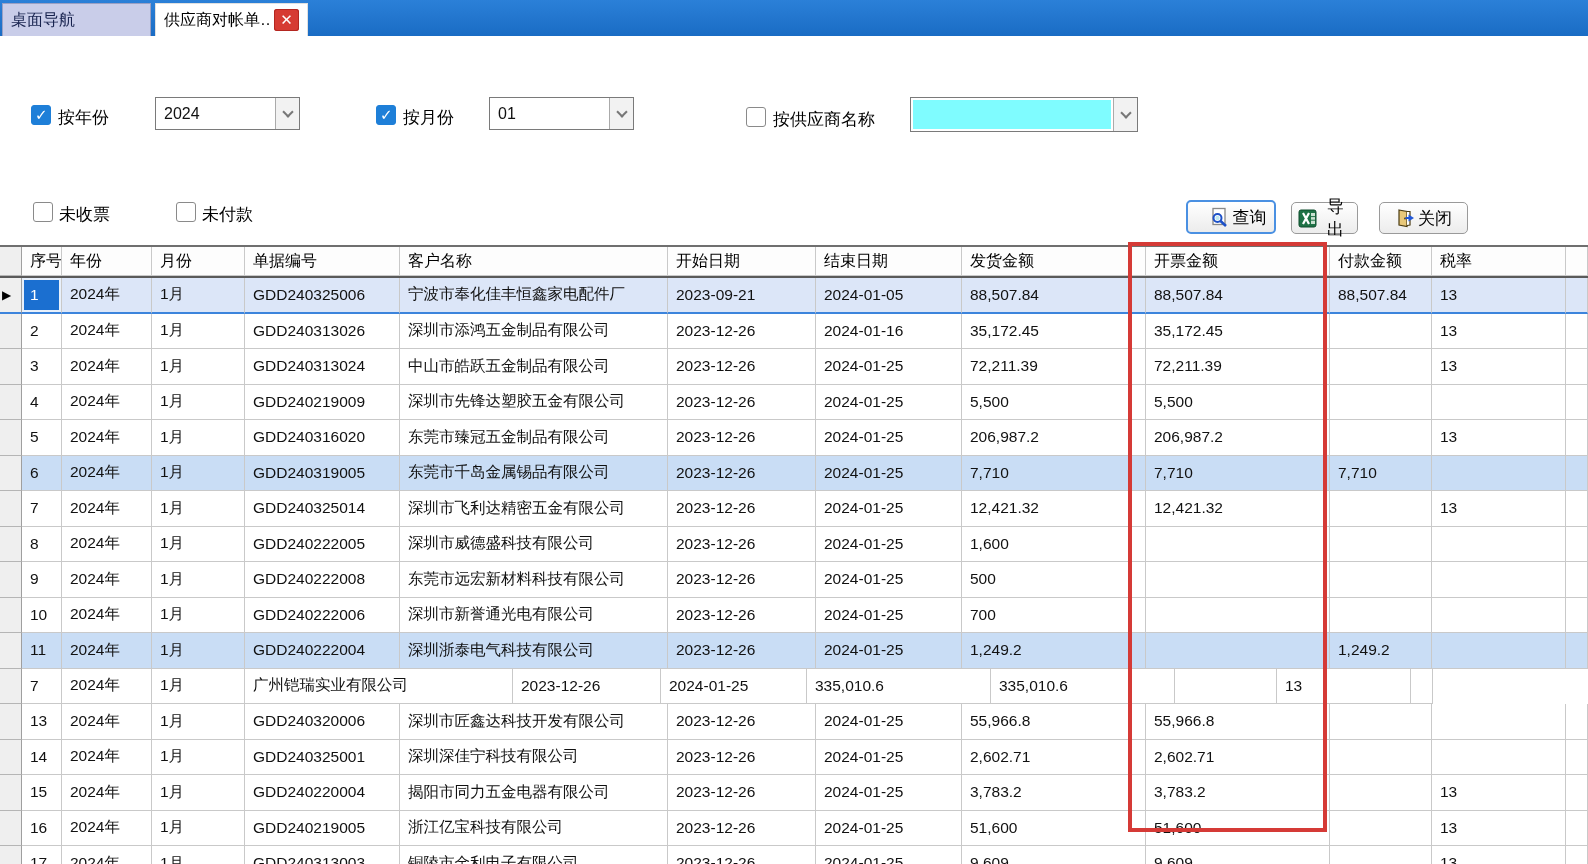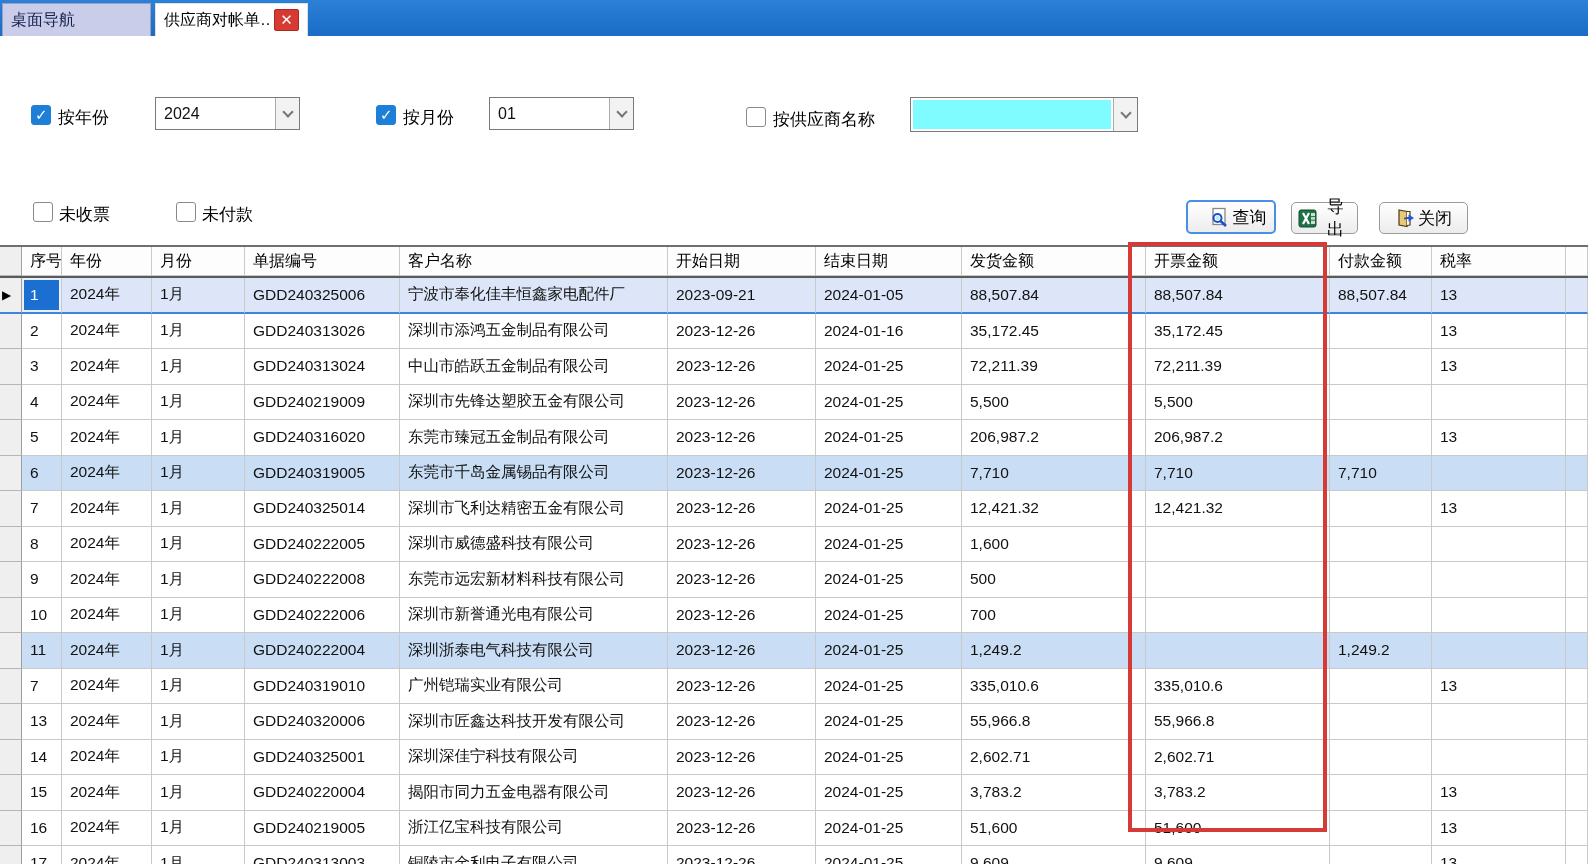--- a/index.html
+++ b/index.html
@@ -321,21 +321,20 @@
         <div class="cell" style="width: 184px;"></div>
         <div class="cell" style="width: 102px;">1,249.2</div>
         <div class="cell" style="width: 134px;"></div>
         <div class="cell" style="width: 22px;"></div>
       </div>
       <div class="grid-row">
         <div class="cell marker" style="width: 22px;"></div>
         <div class="cell serial" style="width: 40px;">7</div>
         <div class="cell" style="width: 90px;">2024年</div>
         <div class="cell" style="width: 93px;">1月</div>
-        <div class="cell" style="width: 155px;">GDD240319010</div>
         <div class="cell" style="width: 268px;">广州铠瑞实业有限公司</div>
         <div class="cell" style="width: 148px;">2023-12-26</div>
         <div class="cell" style="width: 146px;">2024-01-25</div>
         <div class="cell" style="width: 184px;">335,010.6</div>
         <div class="cell" style="width: 184px;">335,010.6</div>
         <div class="cell" style="width: 102px;"></div>
         <div class="cell" style="width: 134px;">13</div>
         <div class="cell" style="width: 22px;"></div>
       </div>
       <div class="grid-row">

